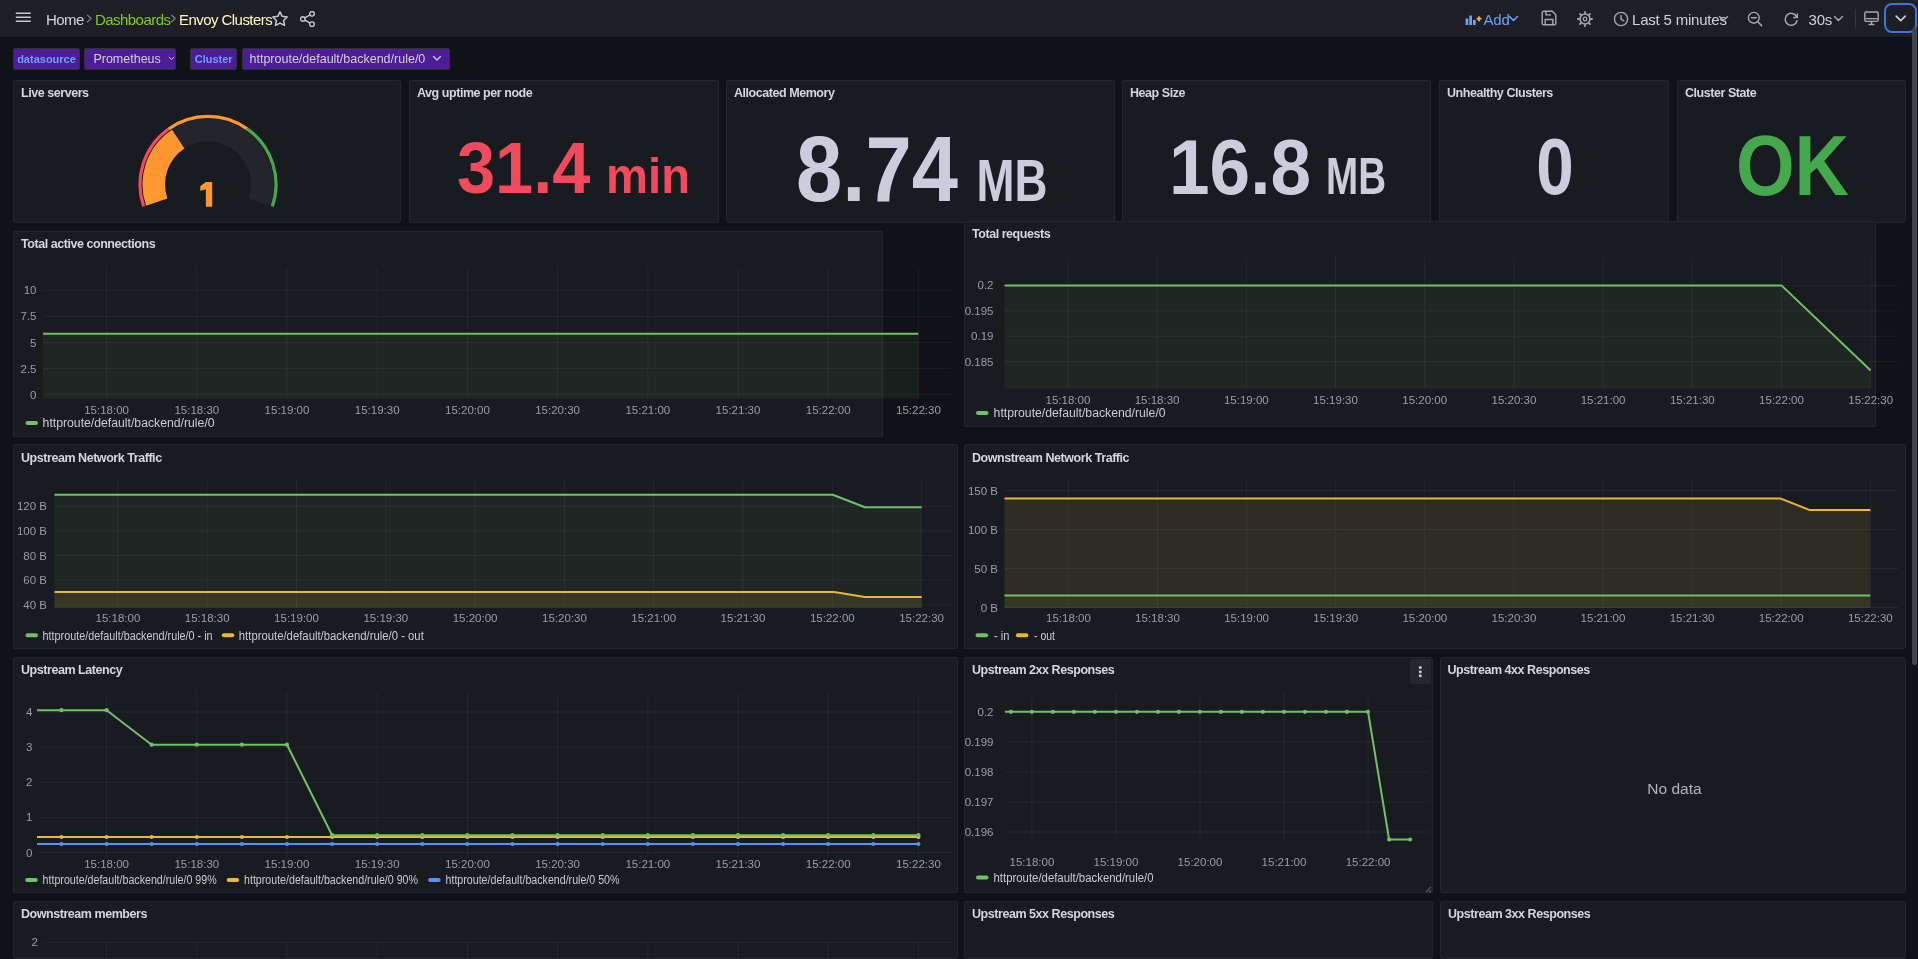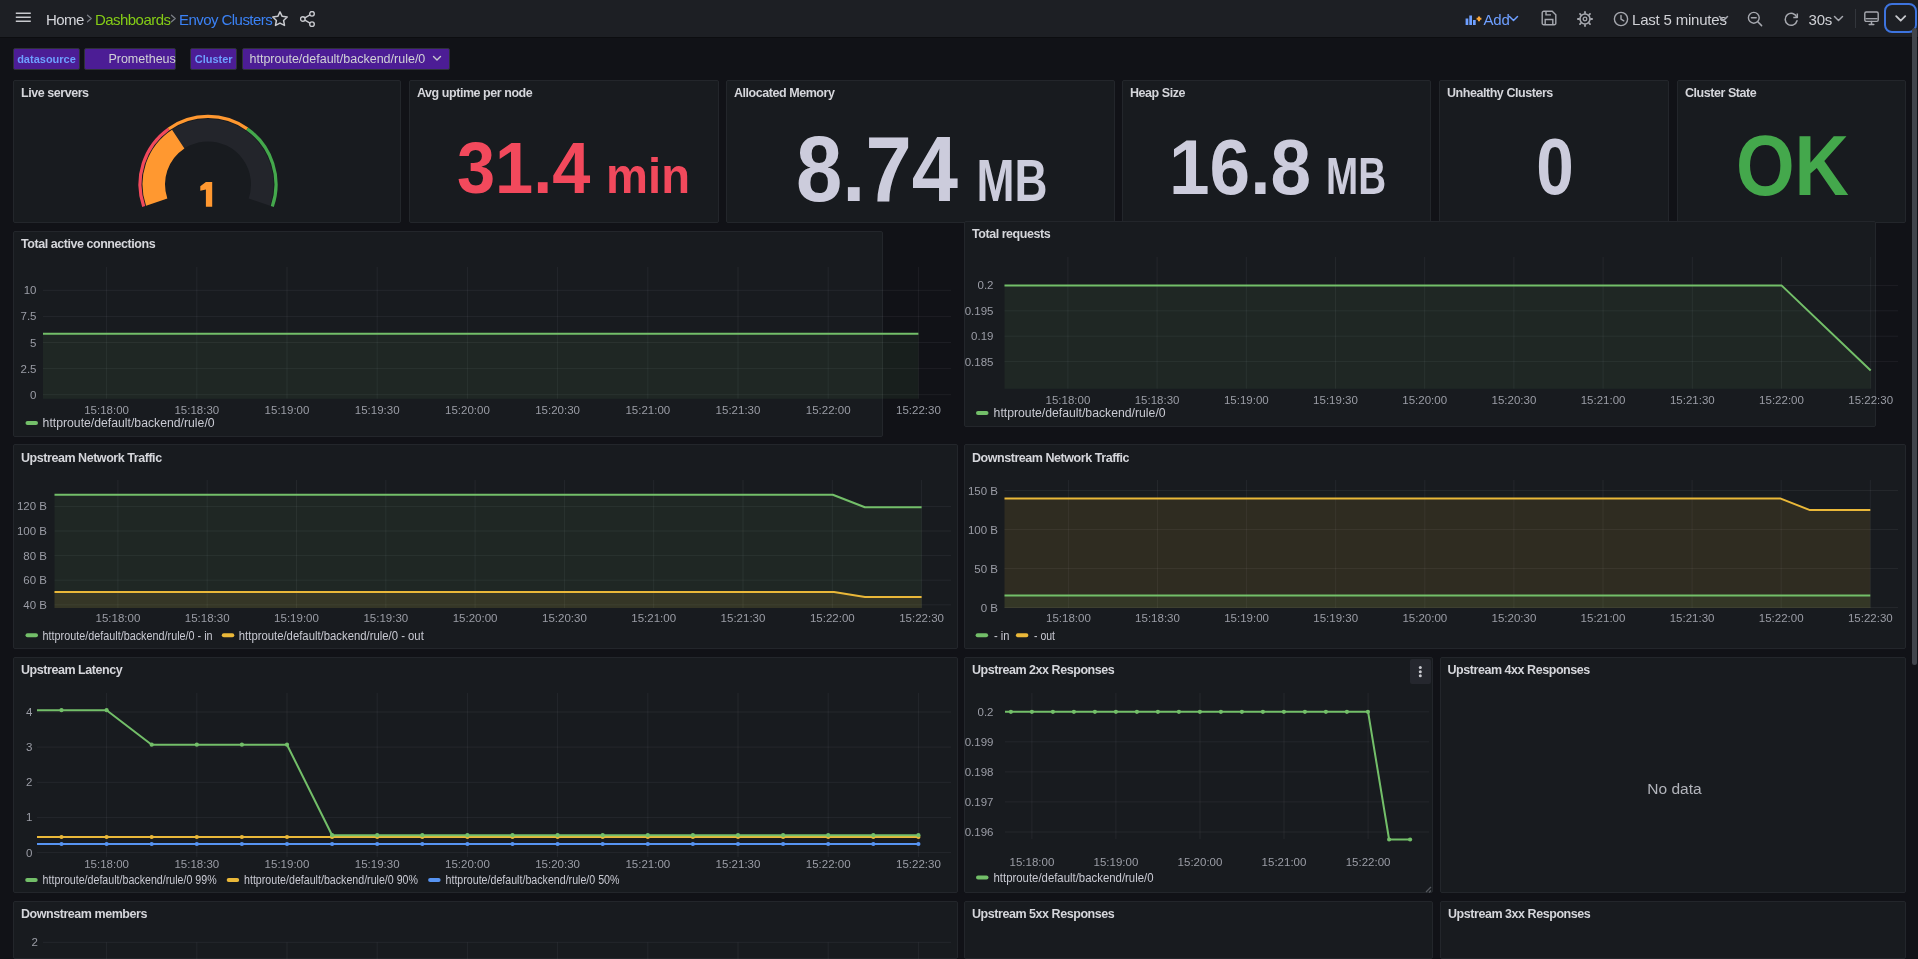--- a/index.html
+++ b/index.html
@@ -22,21 +22,21 @@
       <path d="M0.8 1.2 H15.8 M0.8 5.2 H15.8 M0.8 9.2 H15.8" stroke="#c8c9ce" stroke-width="1.5"></path>
     </svg>
     <span class="tb" style="left:46px;color:#d5d6db;font-weight:500;letter-spacing:-0.55px">Home</span>
     <svg style="position:absolute;left:85.5px;top:14px" width="7" height="9" viewBox="0 0 7 9" fill="none">
       <path d="M1.5 1.2 L5.2 4.5 L1.5 7.8" stroke="#7b7f86" stroke-width="1.3" stroke-linecap="round" stroke-linejoin="round"></path>
     </svg>
     <span class="tb" style="left:95px;color:#84cc16;letter-spacing:-0.55px">Dashboards</span>
     <svg style="position:absolute;left:169.5px;top:14px" width="7" height="9" viewBox="0 0 7 9" fill="none">
       <path d="M1.5 1.2 L5.2 4.5 L1.5 7.8" stroke="#7b7f86" stroke-width="1.3" stroke-linecap="round" stroke-linejoin="round"></path>
     </svg>
-    <span class="tb" style="left:179px;color:#3b82f6;letter-spacing:-0.55px">Envoy Clusters</span>
+    <span class="tb" style="left:179px;color:#fef9c3;letter-spacing:-0.55px">Envoy Clusters</span>
     <svg style="position:absolute;left:271px;top:9.5px" width="18" height="18" viewBox="0 0 18 18" fill="none">
       <path d="M9 1.8 L11.2 6.3 L16.2 7 L12.6 10.5 L13.5 15.4 L9 13.1 L4.5 15.4 L5.4 10.5 L1.8 7 L6.8 6.3 Z" stroke="#c8c9ce" stroke-width="1.5" stroke-linejoin="round"></path>
     </svg>
     <svg style="position:absolute;left:300px;top:10.5px" width="15" height="16" viewBox="0 0 15 16" fill="none">
       <circle cx="2.8" cy="8" r="2.3" stroke="#c8c9ce" stroke-width="1.4"></circle>
       <circle cx="12" cy="2.8" r="2.3" stroke="#c8c9ce" stroke-width="1.4"></circle>
       <circle cx="12" cy="13.2" r="2.3" stroke="#c8c9ce" stroke-width="1.4"></circle>
       <path d="M4.9 6.9 L10 3.9 M4.9 9.1 L10 12.1" stroke="#c8c9ce" stroke-width="1.4"></path>
     </svg>
     <svg style="position:absolute;left:1464.5px;top:10.5px" width="17" height="16" viewBox="0 0 17 16" fill="none">
@@ -95,21 +95,21 @@
     </svg>
     <div style="position:absolute;left:1884px;top:2.5px;width:32.5px;height:30.5px;border:2.4px solid #3d73de;border-radius:8px;box-sizing:border-box"></div>
     <svg style="position:absolute;left:1894.5px;top:14.8px" width="12" height="9" viewBox="0 0 12 9" fill="none">
       <path d="M1.2 1.2 L5.7 5.7 L10.2 1.2" stroke="#c8c9ce" stroke-width="1.8" stroke-linecap="round" stroke-linejoin="round"></path>
     </svg>
   </div>
 <div id="subbar">
     <div class="vbox" style="left:13px;width:67px">
       <span style="color:#6e9fff;font-size:11px;font-weight:700">datasource</span>
     </div>
-    <div class="vbox" style="left:84.4px;width:91.4px;justify-content:flex-start;padding-left:23px">Prometheus<svg style="margin-left:7px" width="10" height="7" viewBox="0 0 10 7" fill="none">
+    <div class="vbox" style="left:84.4px;width:91.4px;justify-content:flex-start;padding-left:8px">Prometheus<svg style="margin-left:7px" width="10" height="7" viewBox="0 0 10 7" fill="none">
         <path d="M1.5 1.5 L5 5 L8.5 1.5" stroke="#c8c9ce" stroke-width="1.4" stroke-linecap="round" stroke-linejoin="round"></path>
       </svg></div>
     <div class="vbox" style="left:190px;width:47.3px">
       <span style="color:#6e9fff;font-size:11px;font-weight:700">Cluster</span>
     </div>
     <div class="vbox" style="left:241.5px;width:208.8px;justify-content:flex-start;padding-left:7px">
       <span style="font-size:12.5px">httproute/default/backend/rule/0</span>
       <svg style="margin-left:7px" width="10" height="7" viewBox="0 0 10 7" fill="none">
         <path d="M1.5 1.5 L5 5 L8.5 1.5" stroke="#c8c9ce" stroke-width="1.4" stroke-linecap="round" stroke-linejoin="round"></path>
       </svg>

